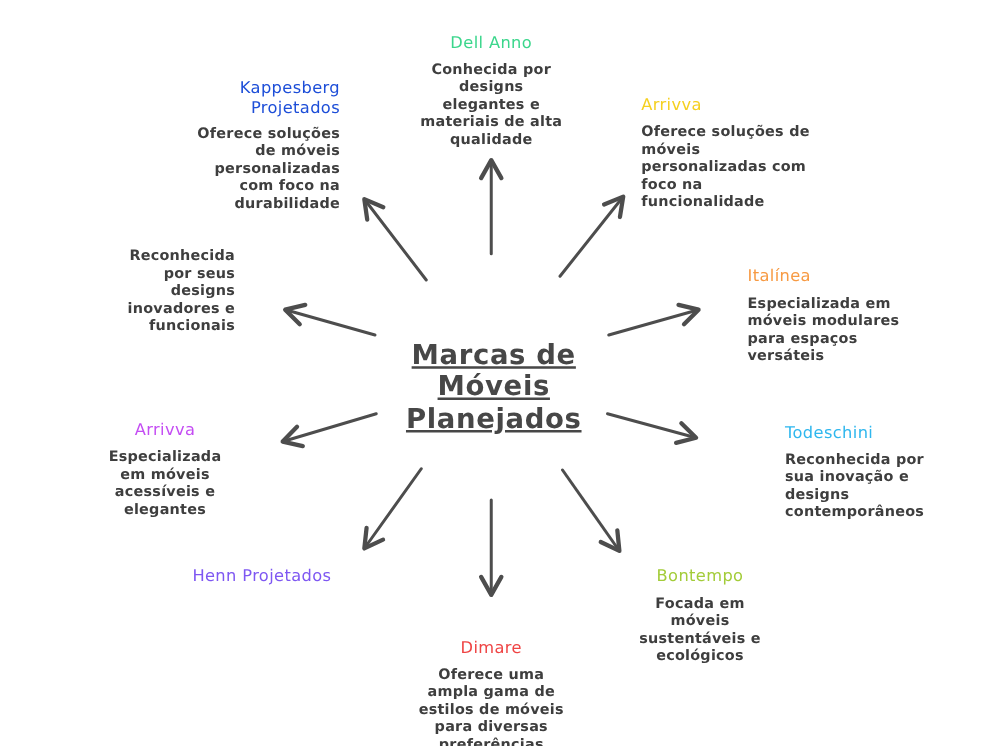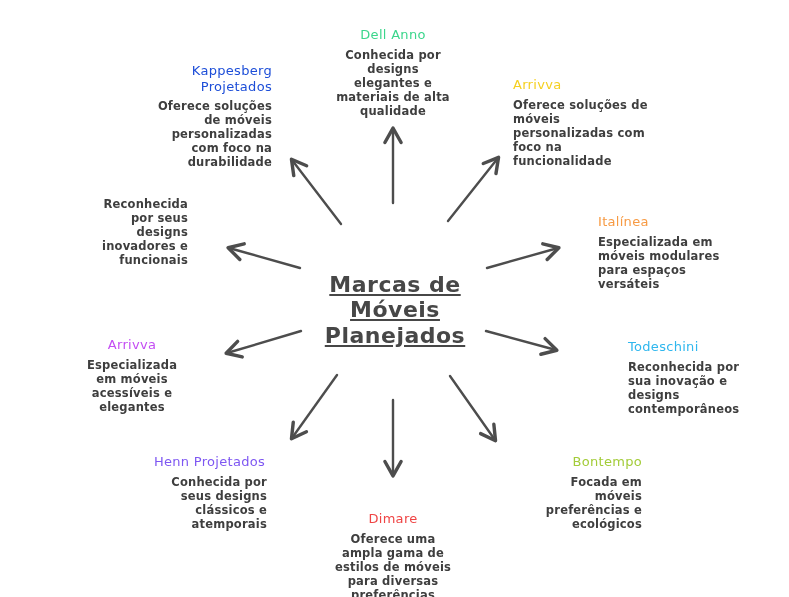--- a/index.html
+++ b/index.html
@@ -40,21 +40,21 @@
     line-height: 1.22;
     letter-spacing: 0.2px;
     color: #3e3e3e;
   }
 
   
   #node-dell-anno   { left: 334px; top: 27px;  width: 118px; text-align: center; }
   #node-favorita    { left: 513px; top: 77px;  width: 135px; text-align: left; }
   #node-italinea    { left: 598px; top: 214px; width: 130px; text-align: left; }
   #node-todeschini  { left: 628px; top: 339px; width: 120px; text-align: left; }
-  #node-bontempo    { left: 532px; top: 454px; width: 110px; text-align: right; }
+  #node-bontempo    { left: 505px; top: 454px; width: 110px; text-align: center; }
   #node-dimare      { left: 333px; top: 511px; width: 120px; text-align: center; }
   #node-henn        { right: 522px; top: 454px; width: 115px; text-align: right; }
   #node-arrivva     { right: 602px; top: 337px; width: 110px; text-align: center; }
   #node-finger      { right: 601px; top: 197px; width: 100px; text-align: right; }
   #node-kappesberg  { right: 517px; top: 63px;  width: 118px; text-align: right; }
 </style>
 </head>
 <body>
 
 <div id="canvas">
@@ -96,31 +96,30 @@
     <div class="node-desc">Especializada em móveis modulares para espaços versáteis</div>
   </div>
 
   <div class="node" id="node-todeschini">
     <div class="node-label nowrap" style="color: rgb(47, 183, 238);">Todeschini</div>
     <div class="node-desc">Reconhecida por sua inovação e designs contemporâneos</div>
   </div>
 
   <div class="node" id="node-bontempo">
     <div class="node-label nowrap" style="color: rgb(163, 204, 57);">Bontempo</div>
-    <div class="node-desc">Focada em móveis preferências e ecológicos</div>
+    <div class="node-desc">Focada em móveis sustentáveis e ecológicos</div>
   </div>
 
   <div class="node" id="node-dimare">
     <div class="node-label nowrap" style="color: #ef4444;">Dimare</div>
     <div class="node-desc">Oferece uma ampla gama de estilos de móveis para diversas preferências</div>
   </div>
 
   <div class="node" id="node-henn">
     <div class="node-label nowrap" style="color: rgb(126, 87, 242); text-align: center;">Henn Projetados</div>
-    <div class="node-desc">Conhecida por seus designs clássicos e atemporais</div>
   </div>
 
   <div class="node" id="node-arrivva">
     <div class="node-label nowrap" style="color: rgb(196, 77, 243);">Arrivva</div>
     <div class="node-desc">Especializada em móveis acessíveis e elegantes</div>
   </div>
 
   <div class="node" id="node-finger">
     <div class="node-desc">Reconhecida por seus designs inovadores e funcionais</div>
   </div>

